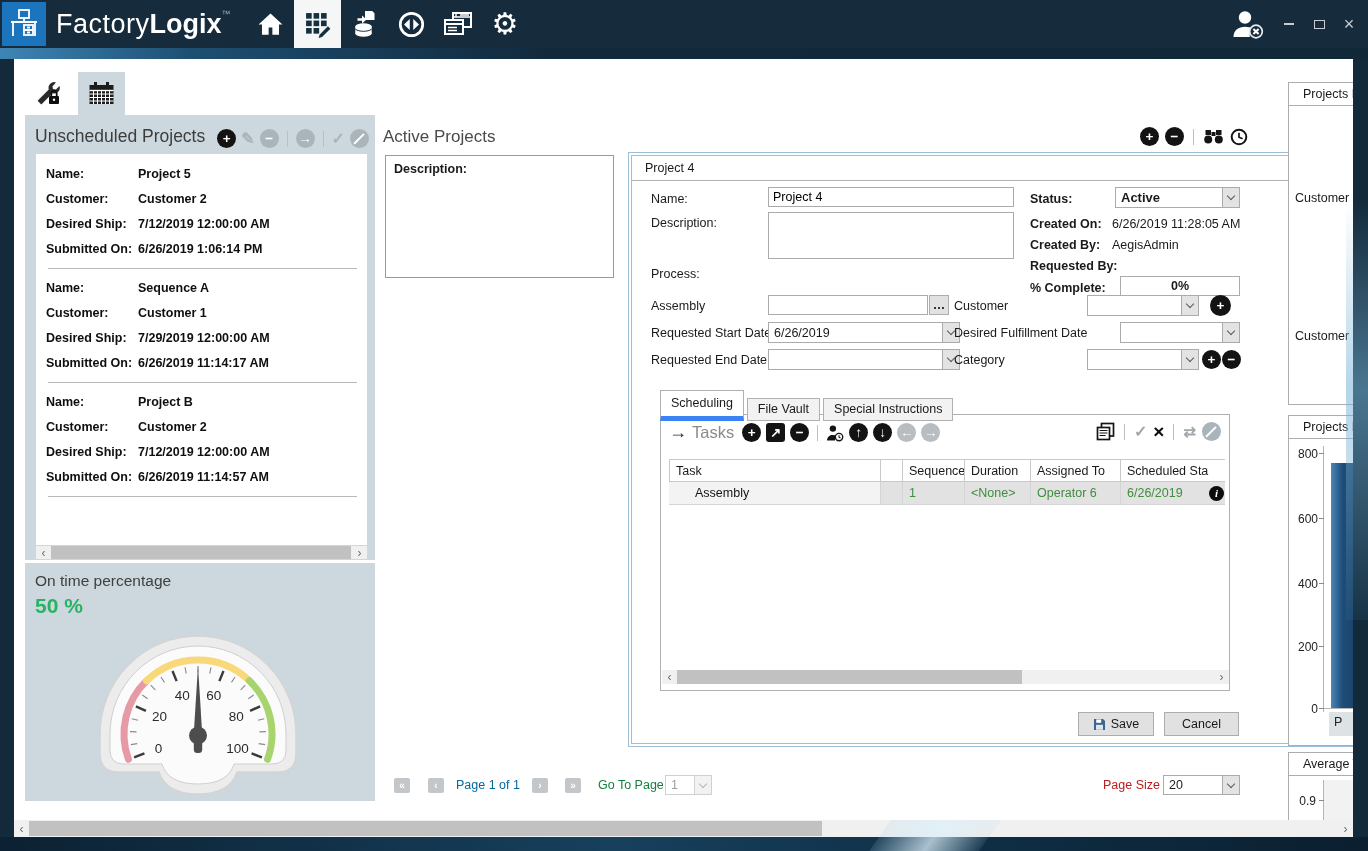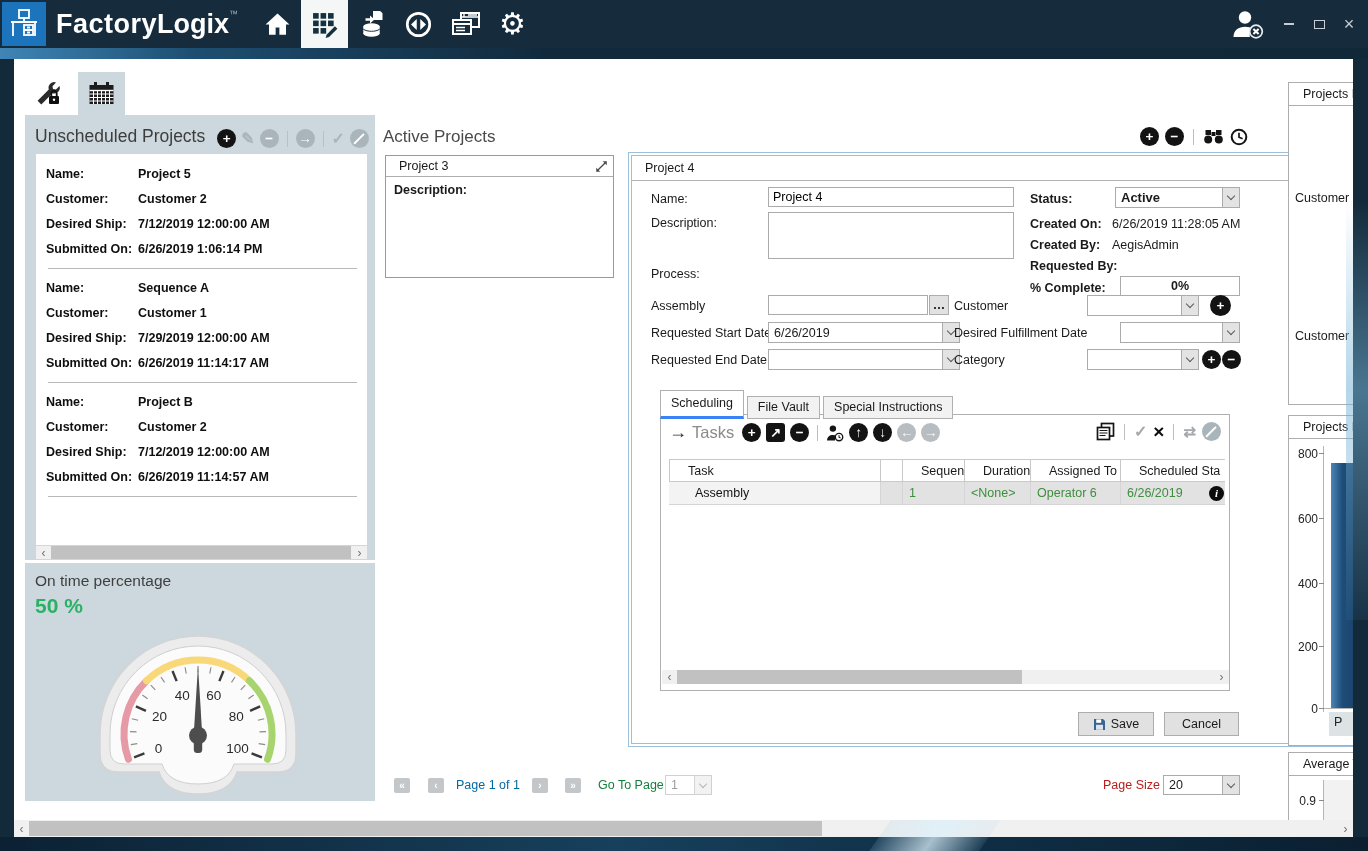--- a/index.html
+++ b/index.html
@@ -2,21 +2,21 @@
 <html><head>
 <meta charset="utf-8">
 <style>
 *{box-sizing:border-box;margin:0;padding:0}
 body{margin:0;background:#0d1f2d}
 .app{position:relative;width:1368px;height:851px;background:#132a3b;font-family:"Liberation Sans",sans-serif;overflow:hidden}
 
 .titlebar{position:absolute;left:0;top:0;width:1368px;height:48px;background:#162c3c;display:flex;align-items:center;z-index:5}
 .logo{width:44px;height:44px;background:#1c75bc;margin:2px 0 2px 2px;display:flex;align-items:center;justify-content:center}
 .brand{color:#fff;font-size:27px;margin-left:10px;white-space:nowrap}
-.brand .bl{font-weight:700;letter-spacing:.5px}
+.brand .bl{font-weight:400;letter-spacing:.5px}
 .brand .bb{font-weight:700}
 .brand .tm{font-size:9px;vertical-align:top;color:#9fb1bd}
 .nav{display:flex;margin-left:16px;height:48px}
 .navitem{width:47px;height:48px;display:flex;align-items:center;justify-content:center;cursor:pointer}
 .navitem.active{background:#f5f6f6}
 .gearglyph{font-family:"DejaVu Sans",sans-serif;font-size:30px;color:#fff;line-height:1}
 .winzone{position:absolute;right:0;top:0;height:48px;display:flex;align-items:center}
 .wbtn{width:22px;height:22px;margin-right:8px;display:flex;align-items:center;justify-content:center;color:#c7cdd2;font-size:15px;cursor:pointer}
 .minbar{width:10px;height:2px;background:#c7cdd2}
 .maxbox{width:11px;height:9px;border:1.5px solid #c7cdd2}
@@ -62,26 +62,26 @@
 .chevbox{width:17px;align-self:stretch;background:#e3e3e3;border-left:1px solid #ababab;display:flex;align-items:center;justify-content:center;flex:none}
 .chevbox.dis{background:#f2f2f2;border-left:1px solid #d5d5d5}
 .chev{width:6px;height:6px;border-right:1.6px solid #5a5a5a;border-bottom:1.6px solid #5a5a5a;transform:rotate(45deg);margin-top:-3px}
 .blbl{font-weight:700}
 
 .detail{position:absolute;border:1px solid #9cc0da;padding:2px;background:#fff}
 .detail-inner{position:relative;width:100%;height:100%;border:1px solid #9cc0da;background:#fff;overflow:hidden}
 .dhead{position:absolute;left:0;top:0;right:0;height:25px;border-bottom:1px solid #b2b2b2;line-height:25px;padding-left:13px}
 .dtabs{position:absolute;display:flex;align-items:flex-end;z-index:2}
 .dtab{border:1px solid #b0b0b0;background:#f2f2f2;padding:3px 10px 4px;margin-right:3px;cursor:pointer;white-space:nowrap}
-.dtab.sel{background:#fff;border-bottom:3px solid #3b82f6;padding:5px 10px 6px}
+.dtab.sel{background:#fff;border-bottom:5px solid #3b82f6;padding:5px 10px 6px}
 .tbox{position:absolute;border:1px solid #b0b0b0;background:#fff}
 
 .ttable{position:absolute;display:flex;flex-direction:column}
 .trow{display:flex}
-.th{height:23px;line-height:22px;border:1px solid #c9c9c9;border-left:none;padding-left:18px;background:#fff;white-space:nowrap;overflow:hidden}
+.th{height:23px;line-height:22px;border:1px solid #c9c9c9;border-left:none;padding-left:6px;background:#fff;white-space:nowrap;overflow:hidden}
 .th:first-child{border-left:1px solid #c9c9c9}
 .td{height:23px;line-height:23px;border-right:1px solid #d5d5d5;border-bottom:1px solid #d5d5d5;padding-left:6px;background:#e2e2e2;white-space:nowrap;overflow:hidden;position:relative}
 .green{color:#3e8e3e}
 .btn{position:absolute;border:1px solid #adadad;background:#e1e1e1;display:flex;align-items:center;justify-content:center;gap:5px;font-size:12.5px;cursor:pointer}
 
 .pgbtn{width:16px;height:15px;border-radius:2px;background:#c3c7c9;color:#fff;font-size:10px;font-weight:700;display:inline-flex;align-items:center;justify-content:center;line-height:1;cursor:pointer}
 
 .rrp{position:absolute;border:1px solid #adadad;background:#fff;overflow:hidden}
 .rrh{height:23px;line-height:23px;border-bottom:1px solid #adadad;padding-left:14px;white-space:nowrap}
 .rrtick{position:absolute;width:26px;text-align:right;font-size:12px;color:#222}
@@ -319,27 +319,20 @@
           <g transform="rotate(0 125 118)">
             <polygon points="125,50 120.6,121 129.4,121" fill="#4d4d4d"></polygon>
             <rect x="120.8" y="120" width="8.4" height="17" rx="3.5" fill="#4d4d4d"></rect>
             <circle cx="125" cy="119.5" r="9" fill="#4d4d4d"></circle>
           </g>
         </svg>
     </div>
 
     <div class="hdr2 abs" style="left:369px;top:68px">Active Projects</div>
     <div class="abs" style="left:371px;top:96px;width:229px;height:123px;border:1px solid #9a9a9a;background:#fff">
-      <div style="height:21px;line-height:21px;border-bottom:1px solid #adadad;padding-left:13px;position:relative">
-        <span>Project 3</span>
-        <svg class="abs" style="right:5px;top:4px" width="13" height="13" viewBox="0 0 16 16">
-          <path d="M9.5 1.5h5v5zM6.5 14.5h-5v-5z" fill="#4a4a4a"></path>
-            <path d="M13 3 3 13" stroke="#4a4a4a" stroke-width="1.6"></path>
-          </svg>
-      </div>
       <div style="padding:6px 8px;font-weight:700">Description:</div>
     </div>
 
     <div class="abs" style="left:1126px;top:68px;display:flex;gap:6px;align-items:center">
       <span class="cb k">+</span>
       <span class="cb k">−</span>
       <span class="vd"></span>
       <svg width="21" height="15" viewBox="0 0 21 15">
         <path d="M2.5 1h5.5v5H2.5zM13 1h5.5v5H13zM8.5 3h4v4h-4z" fill="#141414"></path>
         <circle cx="5.2" cy="10.4" r="4" fill="#141414"></circle>

